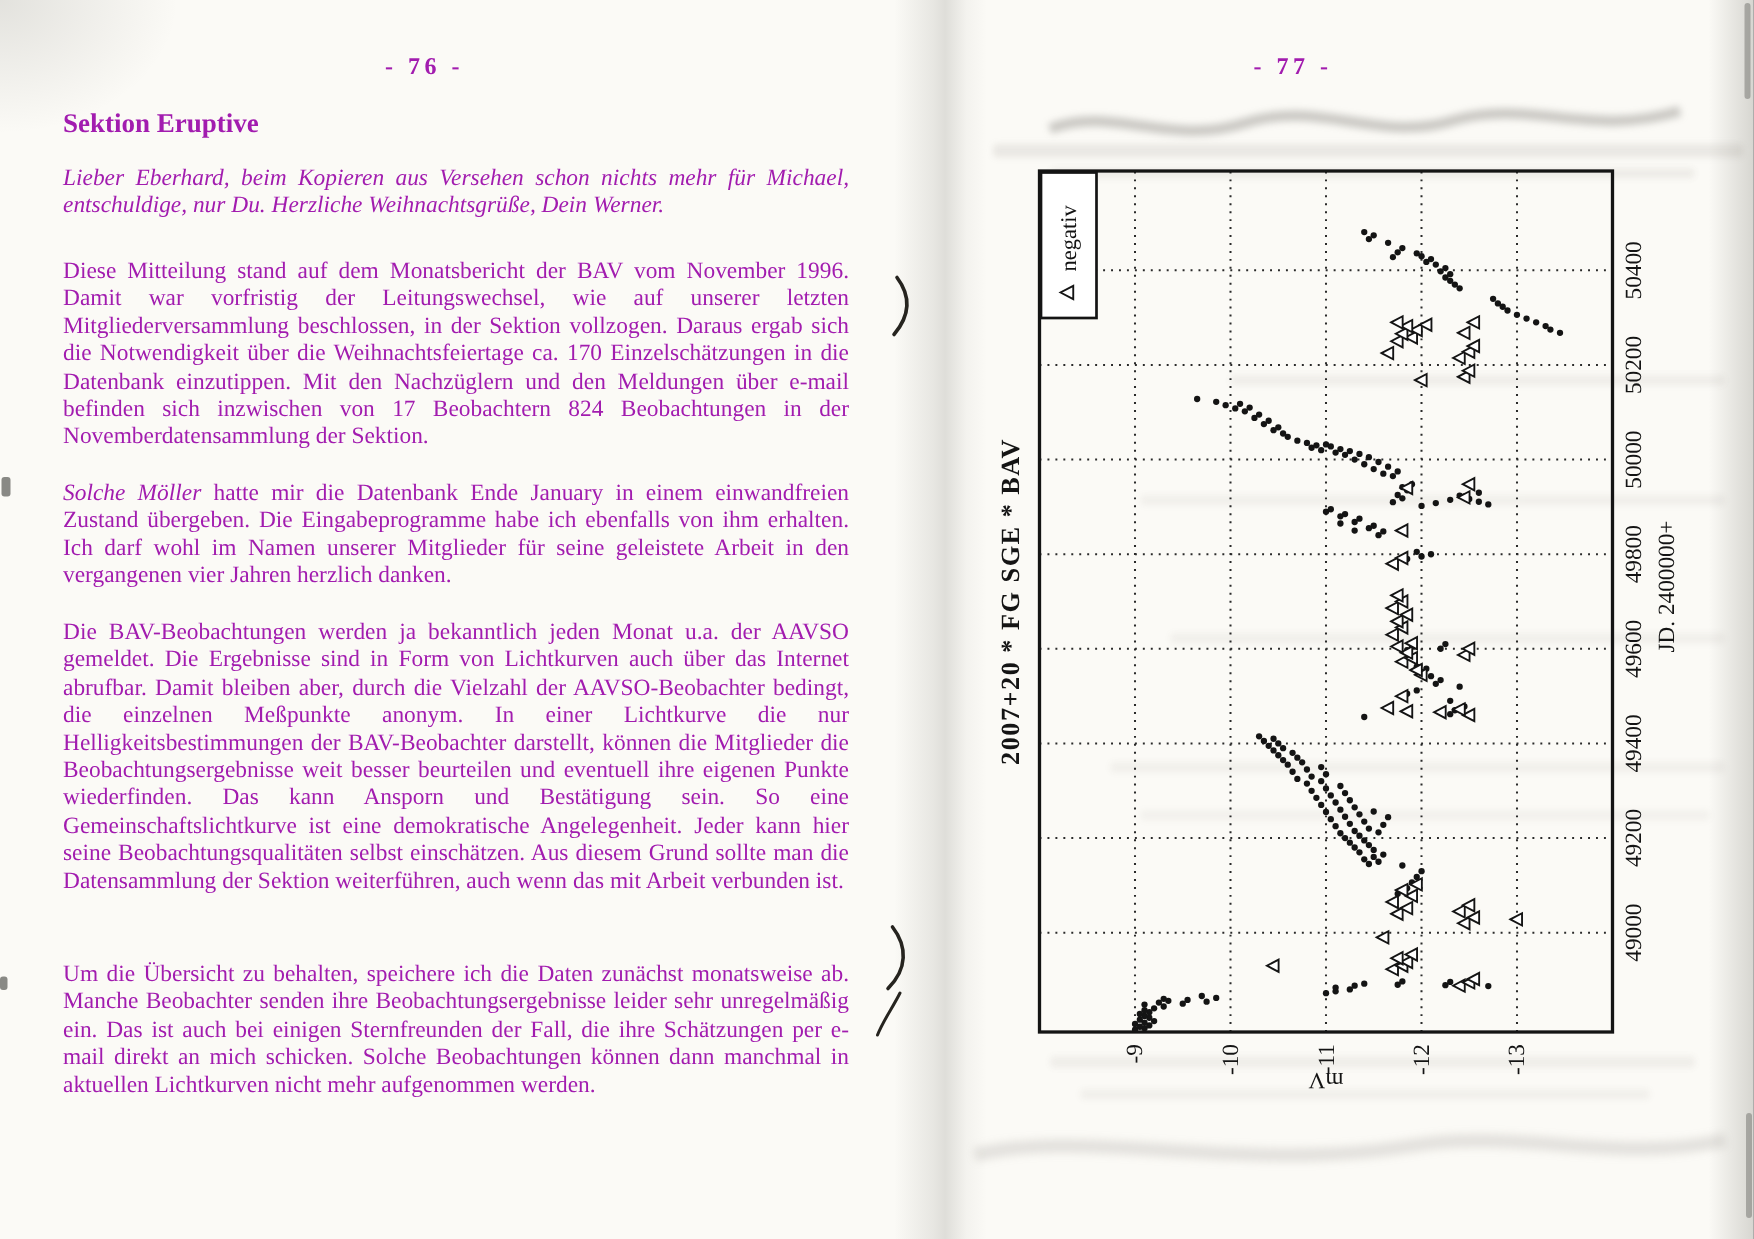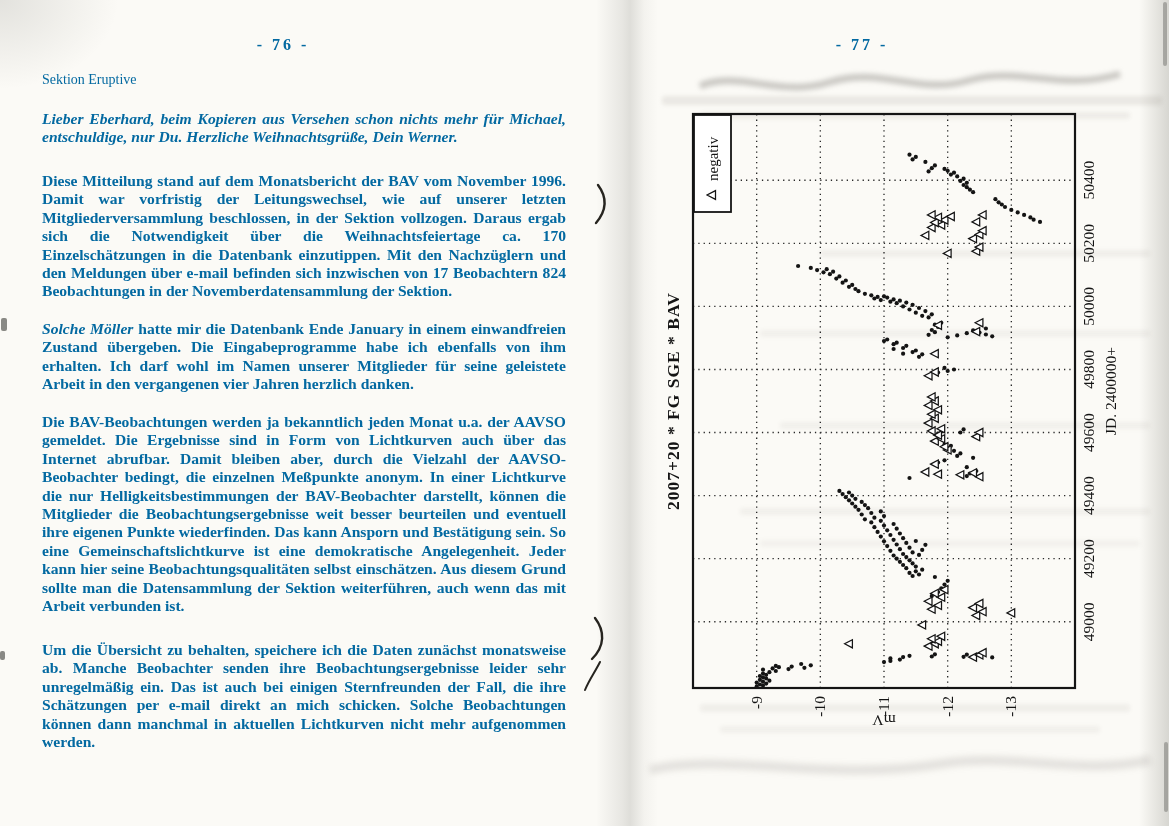--- a/index.html
+++ b/index.html
@@ -1,34 +1,34 @@
 <!DOCTYPE html>
 <html><head>
 <meta charset="utf-8">
 <style>
   html,body{margin:0;padding:0;background:#777;}
   .scan{
     position:relative;width:1169px;height:826px;overflow:hidden;
     background:#fbfaf6;
-    font-family:"Liberation Serif",serif;color:#0369a1;
+    font-family:"Liberation Serif",serif;color:#a21caf;
   }
   
   .gutter{position:absolute;left:596px;top:0;width:62px;height:826px;pointer-events:none;
     background:linear-gradient(90deg,rgba(60,60,52,0) 0%,rgba(60,60,52,.10) 42%,rgba(60,60,52,.15) 55%,rgba(60,60,52,.04) 78%,rgba(60,60,52,0) 100%);}
   .right-edge{position:absolute;right:0;top:0;width:30px;height:826px;pointer-events:none;
     background:linear-gradient(90deg,rgba(70,70,60,0),rgba(70,70,60,.20));}
   .corner-shade{position:absolute;left:0;top:0;width:120px;height:90px;pointer-events:none;
     background:radial-gradient(ellipse at 0 0,rgba(80,80,72,.14),rgba(80,80,72,0) 70%);}
   .speck{position:absolute;background:#2c2c28;border-radius:2px;opacity:.55;pointer-events:none;}
   .ghost-stripe{position:absolute;pointer-events:none;filter:blur(2px);background:rgba(120,118,112,.13);border-radius:3px;}
   .ghost-svg{position:absolute;left:0;top:0;pointer-events:none;}
   
   .pageno{position:absolute;text-align:center;font-size:16px;letter-spacing:3px;font-weight:bold;}
-  .lp-head{position:absolute;left:42px;top:72px;font-weight:normal;font-size:14px;}
-  .lp-par{position:absolute;left:42px;width:524px;font-size:15.6px;line-height:18.4px;text-align:justify;font-weight:bold;}
+  .lp-head{position:absolute;left:42px;top:72px;font-weight:bold;font-size:18px;}
+  .lp-par{position:absolute;left:42px;width:524px;font-size:15.6px;line-height:18.4px;text-align:justify;}
   .it{font-style:italic;}
   
   .chart-wrap{position:absolute;left:655px;top:88px;width:480px;height:648px;}
   .chart-nat{width:648px;height:480px;transform-origin:0 0;transform:rotate(-90deg) translate(-648px,0);}
   .chart-nat svg{display:block;}
 </style>
 </head>
 <body>
 
 <div class="scan">

